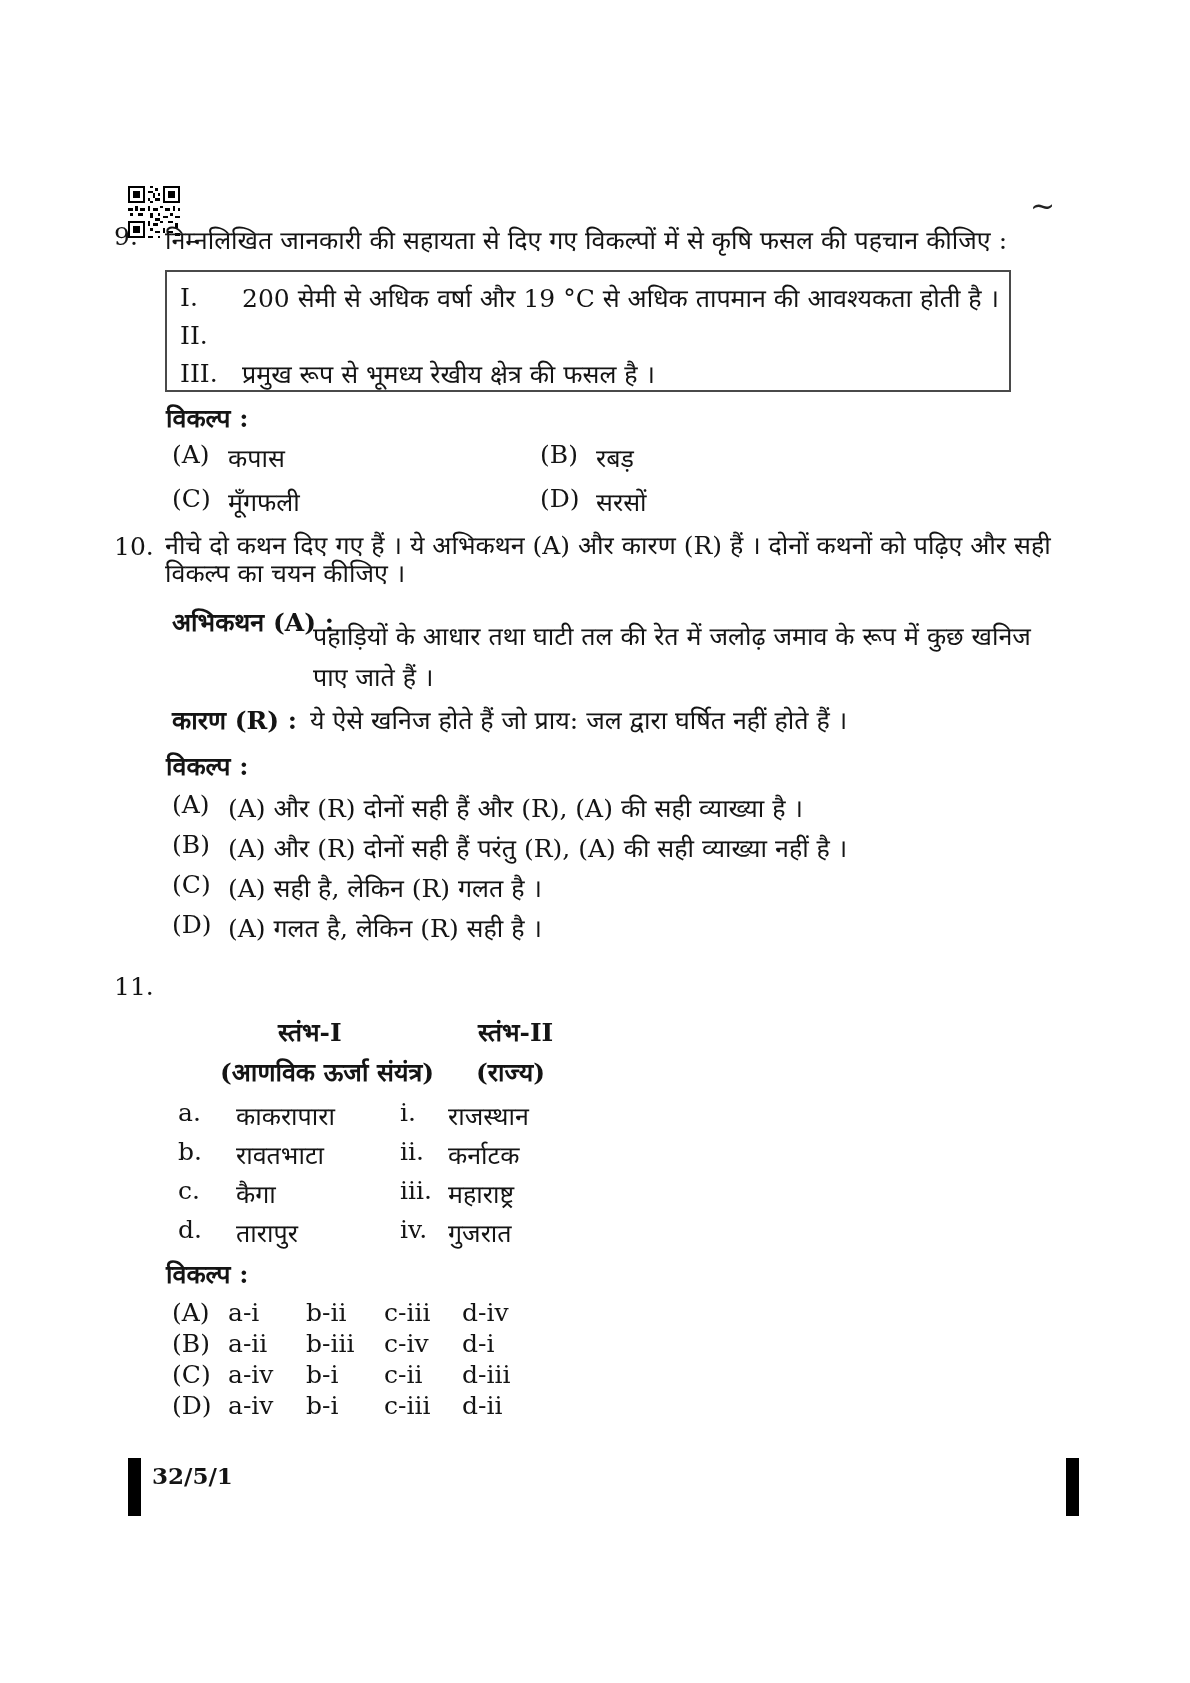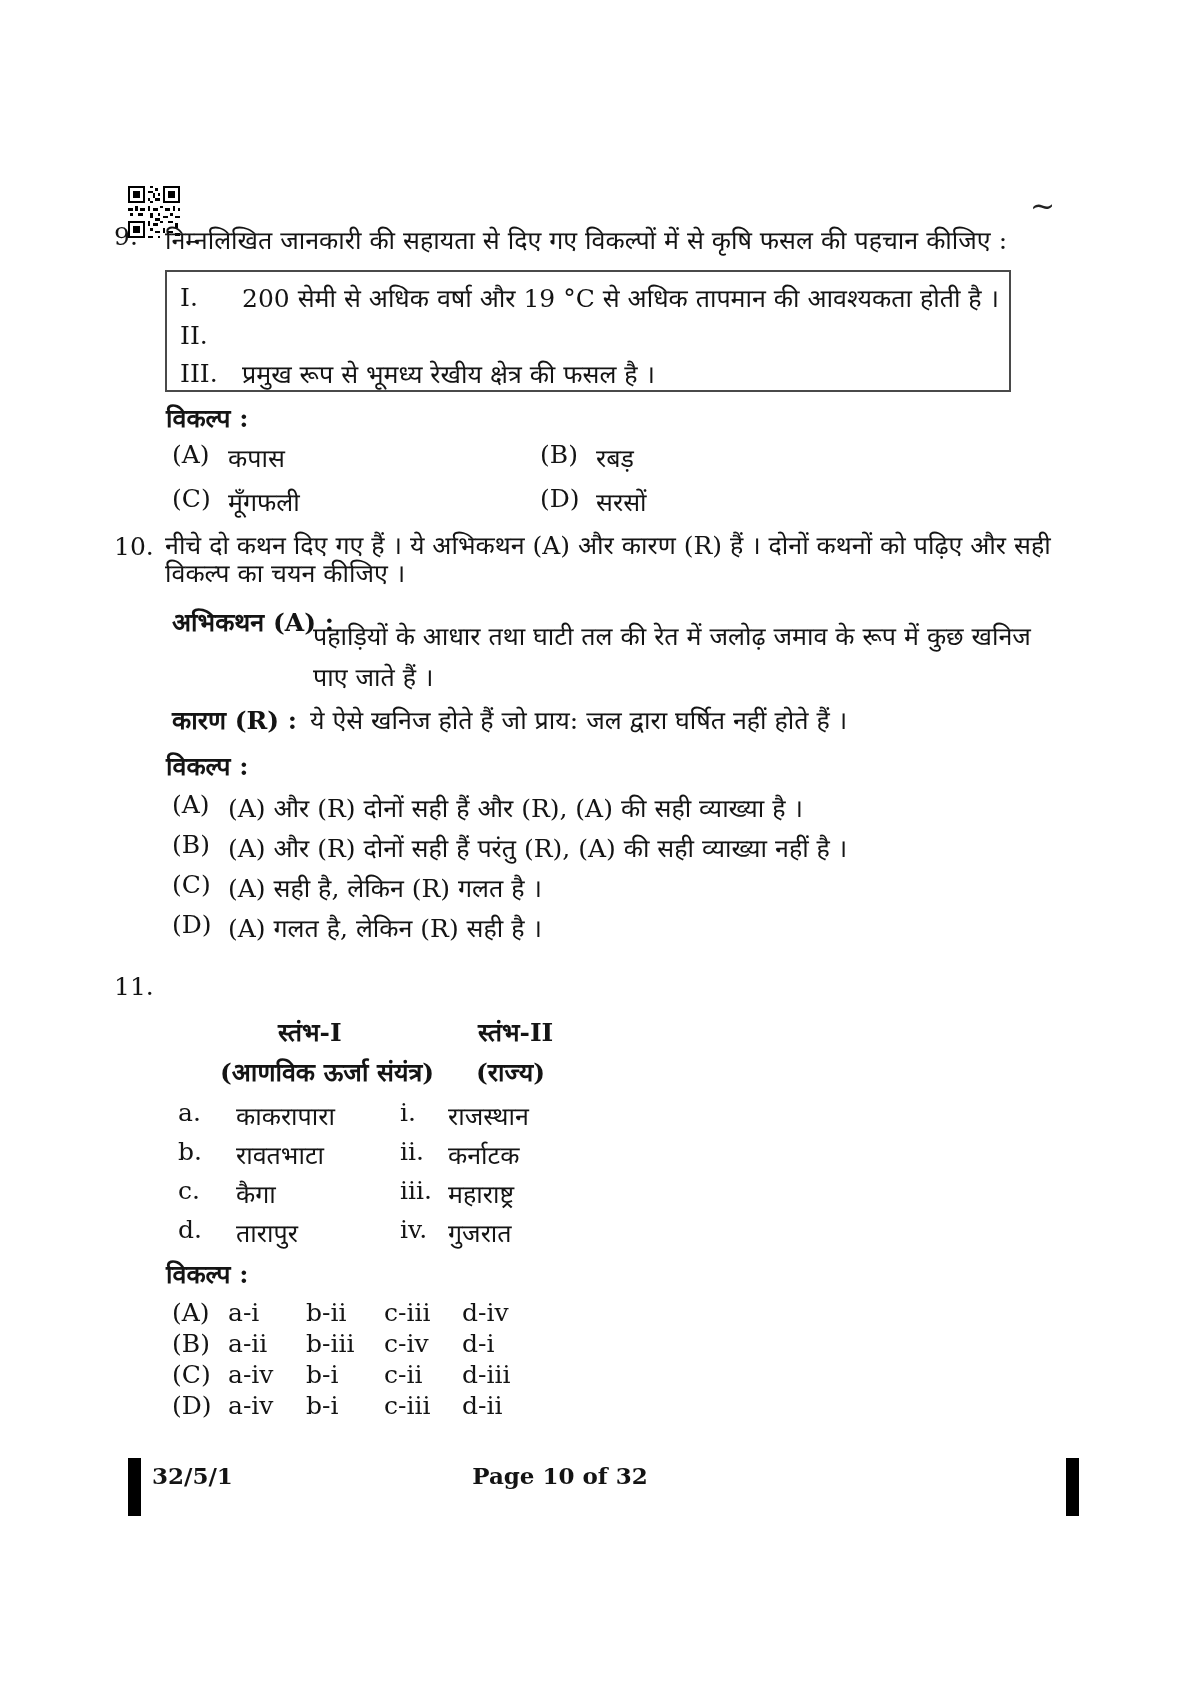--- a/index.html
+++ b/index.html
@@ -244,16 +244,15 @@
   <div class="abs opt-row" style="left:172px; top:1391px; width:700px;">
     <span class="opt-label">(D)</span>
     <span class="q11-cell">a-iv</span>
     <span class="q11-cell">b-i</span>
     <span class="q11-cell">c-iii</span>
     <span class="q11-cell">d-ii</span>
   </div>
 
   <div class="abs footer-bar" style="left:128px; top:1458px;"></div>
   <div class="abs footer-text" style="left:152px; top:1462px;">32/5/1</div>
-  <div class="abs footer-text page-center" style="top:1462px;">Page 10 of 32</div>
   <div class="abs footer-bar" style="left:1066px; top:1458px;"></div>
 
 </div>
 
 </body></html>

